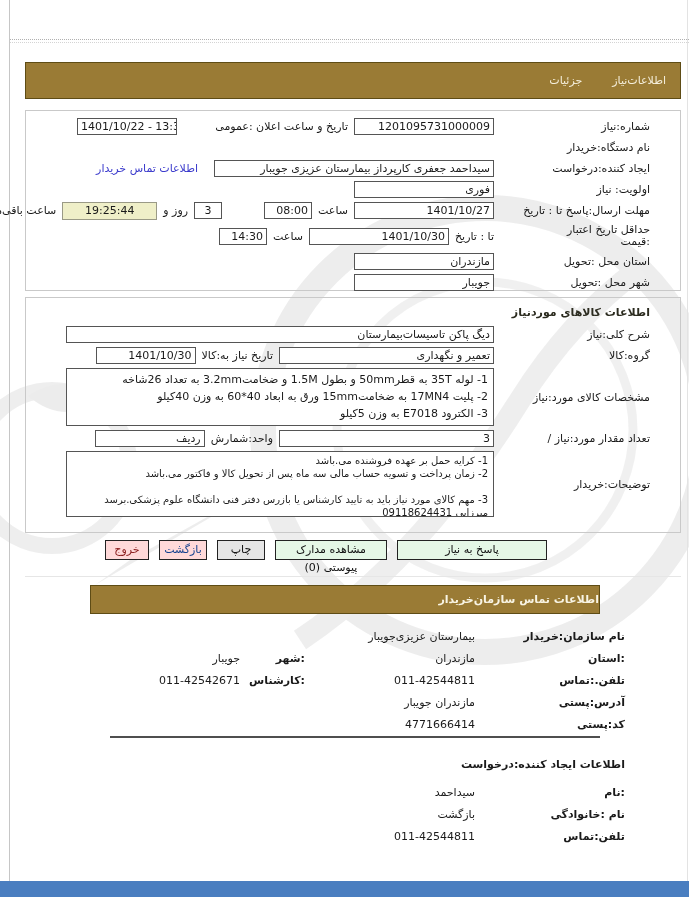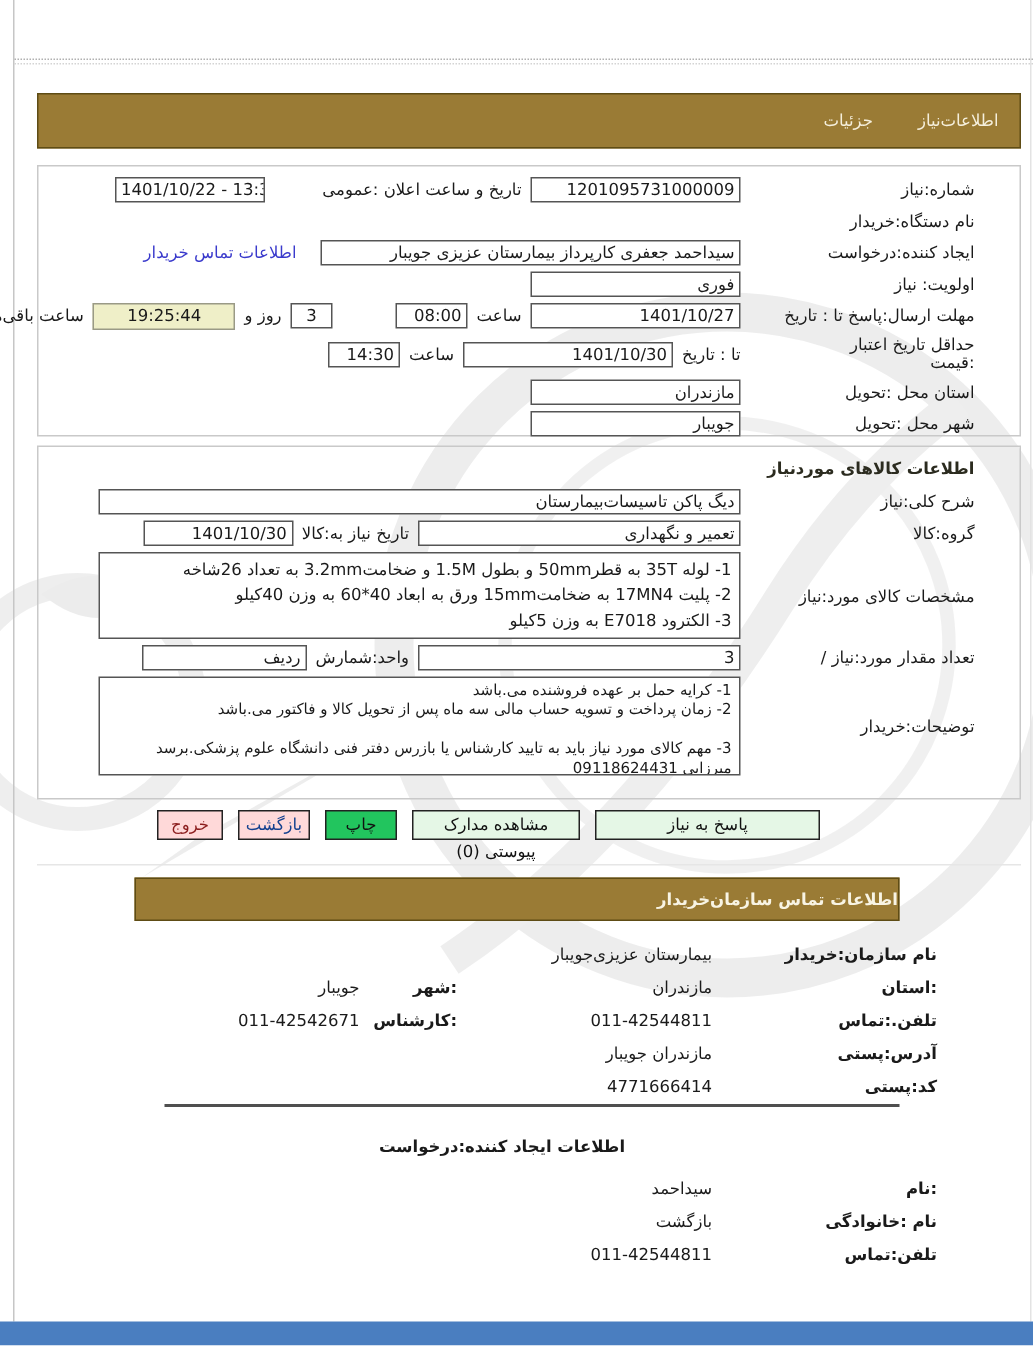--- a/index.html
+++ b/index.html
@@ -48,37 +48,37 @@
     border:1px solid #555;background:#fff;width:428px;box-sizing:border-box;
     padding:2px 5px;white-space:pre-wrap;overflow:hidden;flex:none;
   }
   #specs-box{height:58px;line-height:17px;}
   #notes-box{height:66px;line-height:13px;font-size:10px;}
   .frow.vtop{align-items:center;}
   
   #btn-row{top:540px;right:142px;display:flex;gap:10px;z-index:2;}
   .btn{
     border:1px solid #222;height:20px;line-height:18px;text-align:center;
-    box-sizing:border-box;padding:0 4px;cursor:pointer;flex:none;background:#22c55e;color:#111;
+    box-sizing:border-box;padding:0 4px;cursor:pointer;flex:none;background:#e5e5e5;color:#111;
   }
   .btn.green{background:#e5f7e6;}
   .btn.pink{background:#ffd9d9;}
   .btn.respond{width:150px;} .btn.docs{width:112px;} .btn.print{width:48px;}
   .btn.back{width:48px;color:#14418f;} .btn.exit{width:44px;color:#8b1d1d;}
   .hr-soft{top:576px;left:25px;width:656px;height:1px;background:#e6e6e6;}
   
   #contact-sec{top:625px;right:64px;width:580px;z-index:1;}
   #creator-sec{top:753px;right:64px;width:580px;z-index:1;}
   .crow{display:flex;align-items:center;height:22px;}
   .clabel{width:150px;flex:none;font-weight:bold;white-space:nowrap;}
   .cvalue{width:170px;flex:none;white-space:nowrap;}
   .clabel2{width:65px;flex:none;font-weight:bold;white-space:nowrap;}
   .cvalue2{width:140px;flex:none;white-space:nowrap;}
   .divider{top:736px;left:110px;width:490px;height:2px;background:#4f4f4f;z-index:1;}
-  .sec-heading{font-weight:bold;height:24px;line-height:24px;margin-bottom:4px;white-space:nowrap;text-align:center;}
+  .sec-heading{font-weight:bold;height:24px;line-height:24px;margin-bottom:4px;white-space:nowrap;}
 </style>
 </head>
 <body>
 
 <svg id="watermark" class="abs" viewBox="0 0 689 897" opacity="0.5">
   <circle cx="485" cy="430" r="222" fill="none" stroke="#dcdcdc" stroke-width="26"></circle>
   <circle cx="485" cy="430" r="148" fill="none" stroke="#e3e3e3" stroke-width="9"></circle>
   <path d="M300 640 Q 420 560 520 400 Q 570 320 640 268" stroke="#dedede" stroke-width="22" fill="none"></path>
   <circle cx="52" cy="468" r="78" fill="none" stroke="#dedede" stroke-width="16"></circle>
   <path d="M95 585 L 295 468 L 130 560 Z" fill="#dcdcdc"></path>

